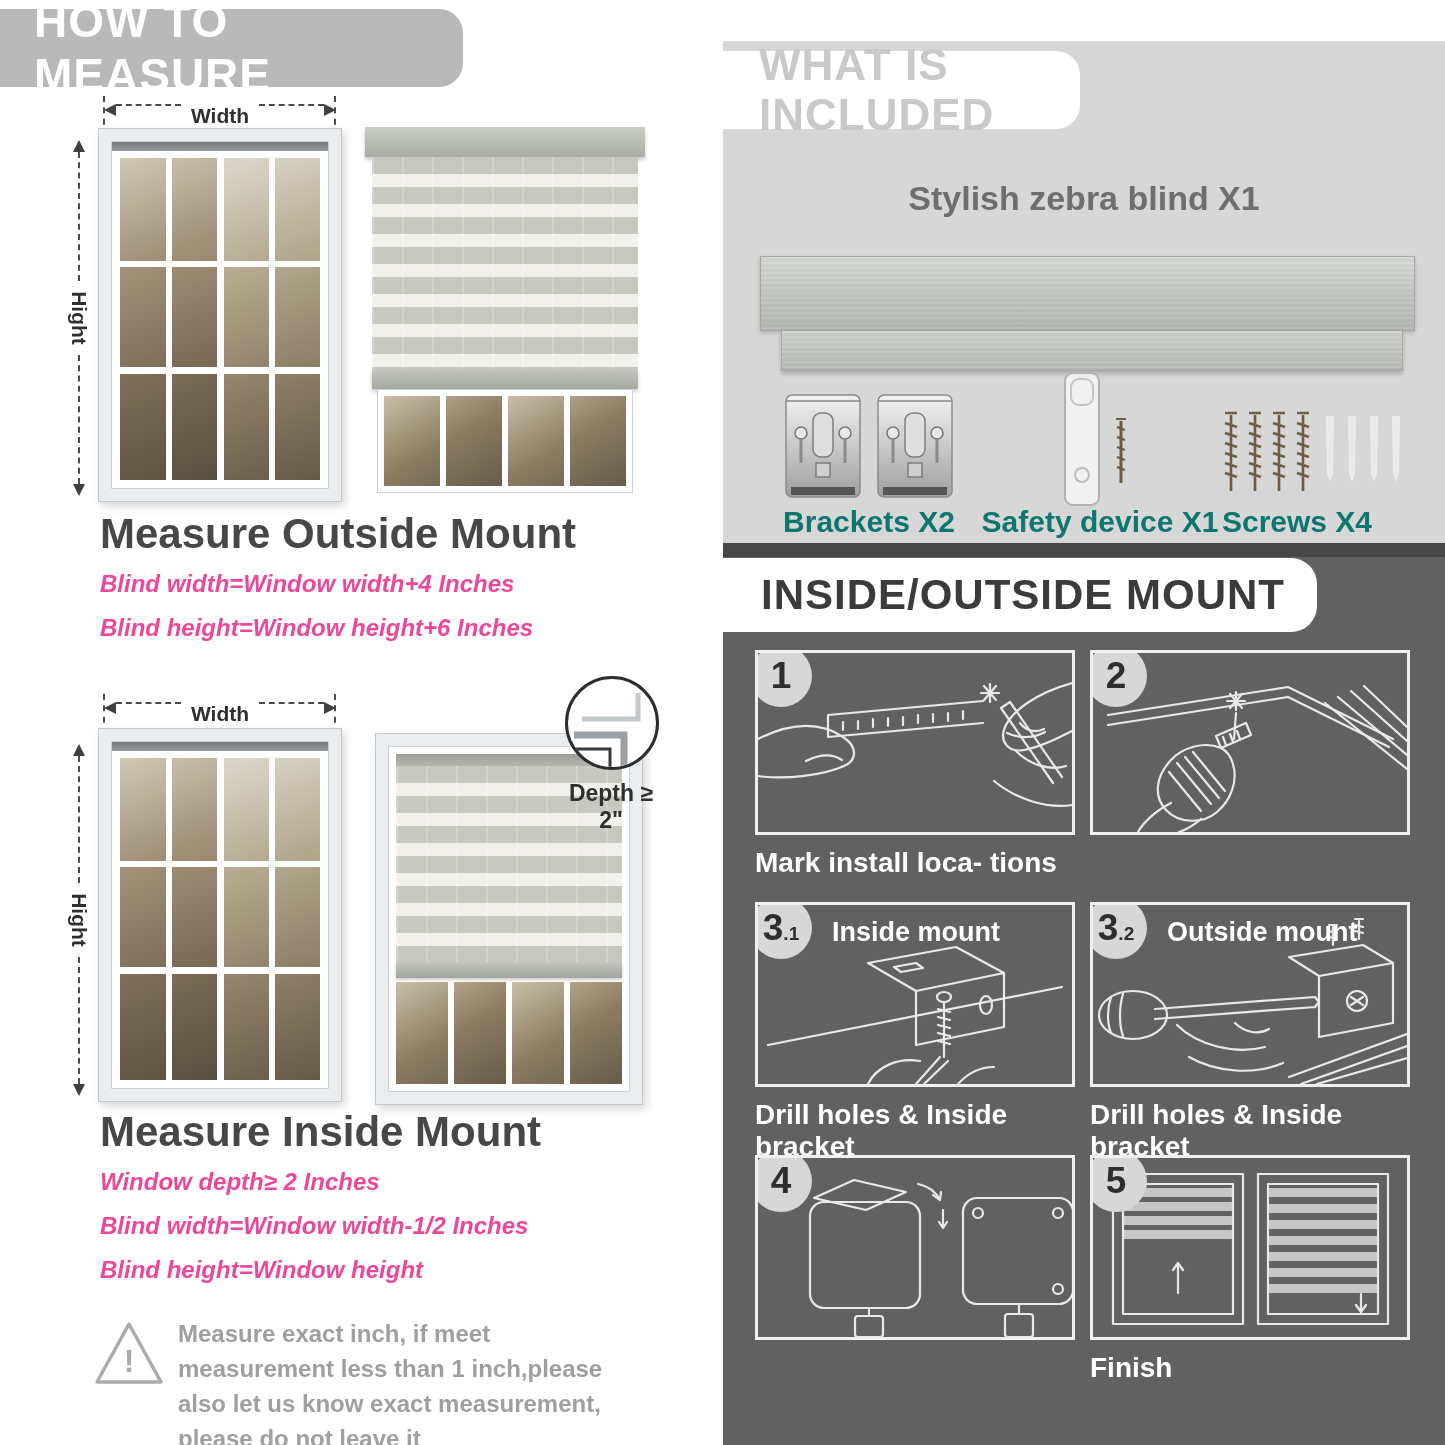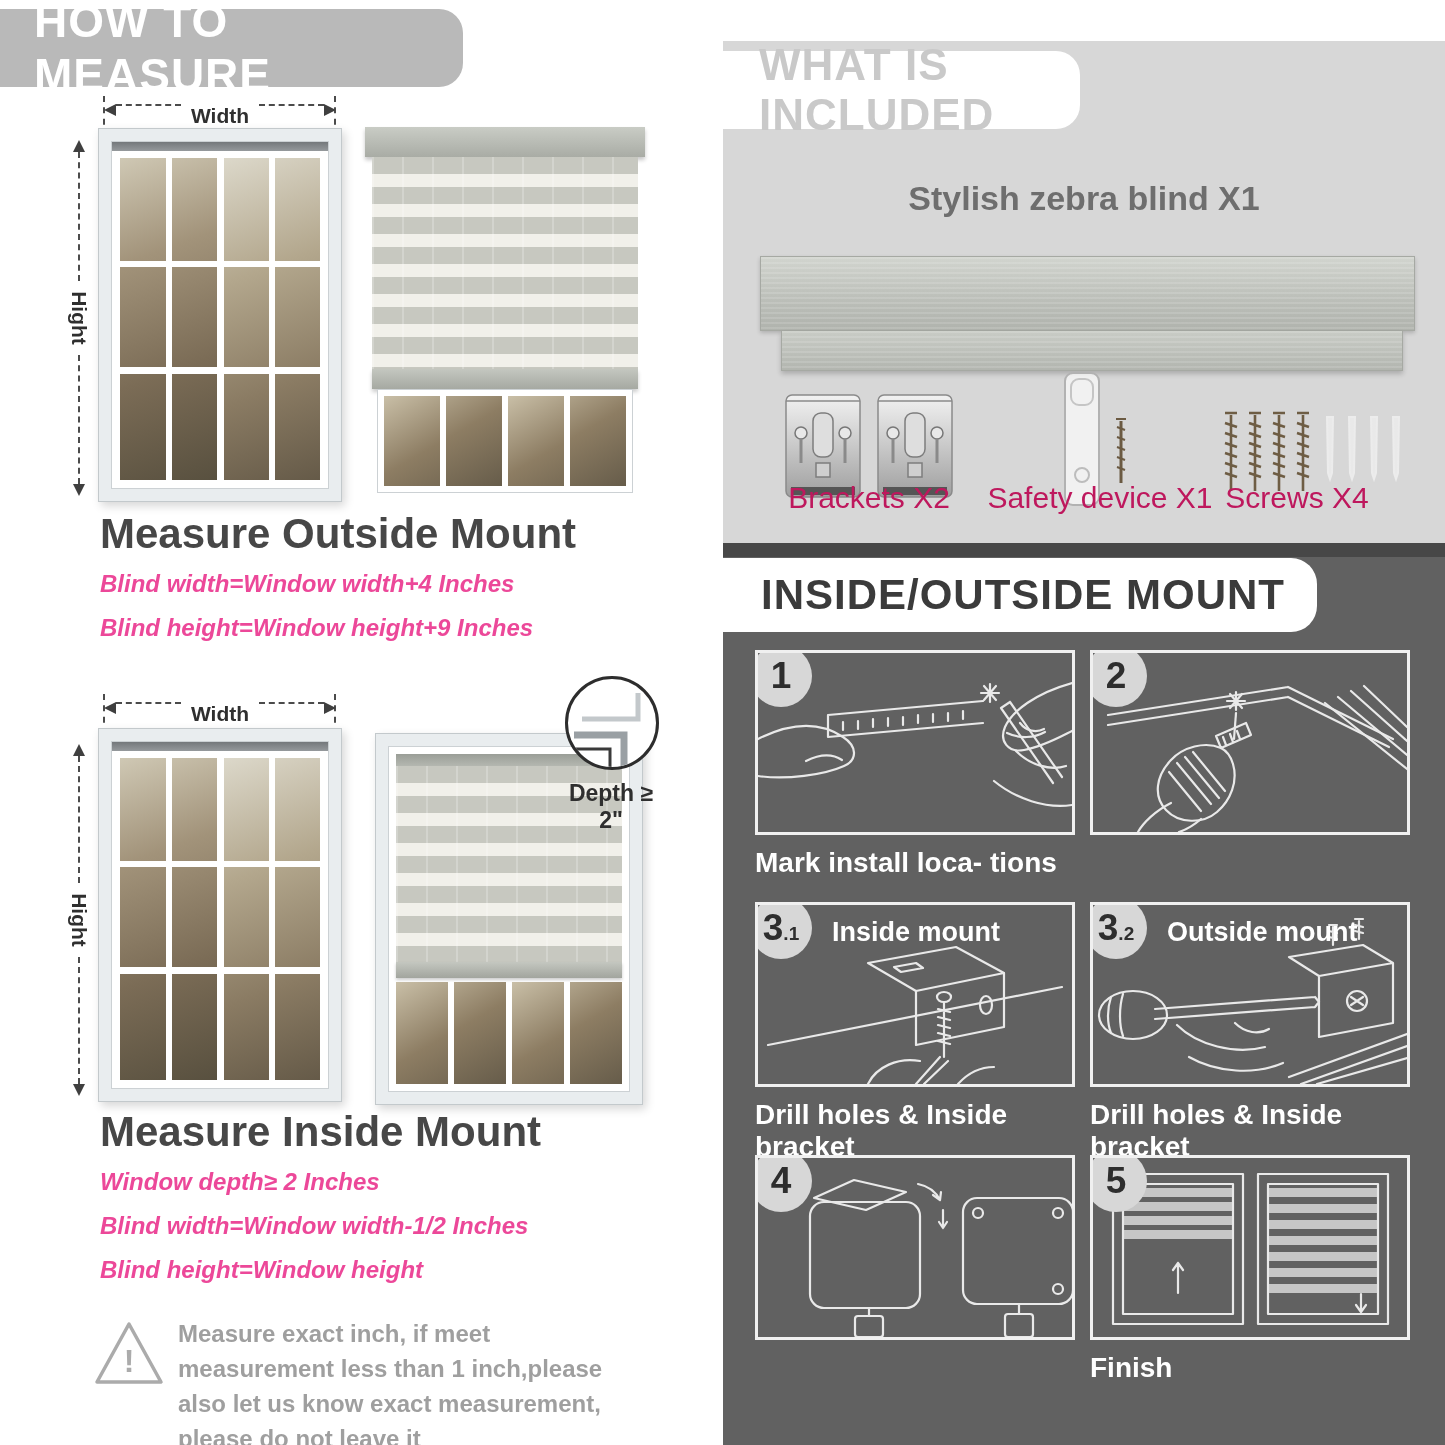--- a/index.html
+++ b/index.html
@@ -78,21 +78,21 @@
       font-weight:700;font-size:34px;color:#6e6e6e;}
   .rail-top{position:absolute;left:37px;top:215px;width:655px;height:75px;
       background:repeating-linear-gradient(180deg,rgba(255,255,255,.13) 0 2px,rgba(0,0,0,0) 2px 5px),
                  linear-gradient(180deg,#d1d4ce,#bbbeb8 60%,#b0b3ad);
       border:1px solid #a6a9a3;box-sizing:border-box;box-shadow:0 2px 4px rgba(0,0,0,.18);}
   .rail-bot{position:absolute;left:58px;top:290px;width:622px;height:40px;
       background:repeating-linear-gradient(180deg,rgba(255,255,255,.13) 0 2px,rgba(0,0,0,0) 2px 5px),
                  linear-gradient(180deg,#c9ccc6,#b2b5af);
       border:1px solid #a6a9a3;border-top:none;box-sizing:border-box;box-shadow:0 3px 5px rgba(0,0,0,.2);}
   .hw{position:absolute;}
-  .item-label{position:absolute;top:440px;text-align:center;font-weight:400;font-size:30px;color:#be185d;}
+  .item-label{position:absolute;top:464px;text-align:center;font-weight:700;font-size:30px;color:#0f766e;}
   
   .right-bottom{position:absolute;left:723px;top:543px;width:722px;height:902px;background:#616161;}
   .dark-divider{position:absolute;left:0;top:0;width:100%;height:14px;background:#474747;}
   .panel{position:absolute;width:320px;}
   .panel-box{position:relative;height:185px;border:3px solid #f0f0f0;overflow:hidden;box-sizing:border-box;}
   .panel-box svg.art{position:absolute;left:0;top:0;width:100%;height:100%;}
   .badge{position:absolute;top:-8px;left:-8px;width:62px;height:62px;border-radius:50%;background:#d7d7d7;
       display:flex;align-items:center;justify-content:center;color:#2e2e2e;}
   .badge .n{font-weight:700;font-size:37px;}
   .badge .s{font-weight:700;font-size:19px;margin-top:12px;}
@@ -143,21 +143,21 @@
       <div class="body stripes"></div>
       <div class="rail"></div>
       <div class="sliver">
         <div class="sash-s"></div>
         <div class="sash-s"></div>
       </div>
     </div>
 
     <div class="sec-title" style="left:100px;top:510px;">Measure Outside Mount</div>
     <div class="formula" style="left:100px;top:570px;">Blind width=Window width+4 Inches</div>
-    <div class="formula" style="left:100px;top:614px;">Blind height=Window height+9 Inches</div>
+    <div class="formula" style="left:100px;top:614px;">Blind height=Window height+6 Inches</div>
 
     <div class="vtick" style="left:103px;top:694px;"></div>
     <div class="vtick" style="left:334px;top:694px;"></div>
     <div class="h-arrow" style="left:104px;top:702px;width:232px;">
       <i class="ah-l"></i>
         <i class="seg"></i>
       <span class="lbl">Width</span>
       <i class="seg"></i>
         <i class="ah-r"></i>
     </div>

